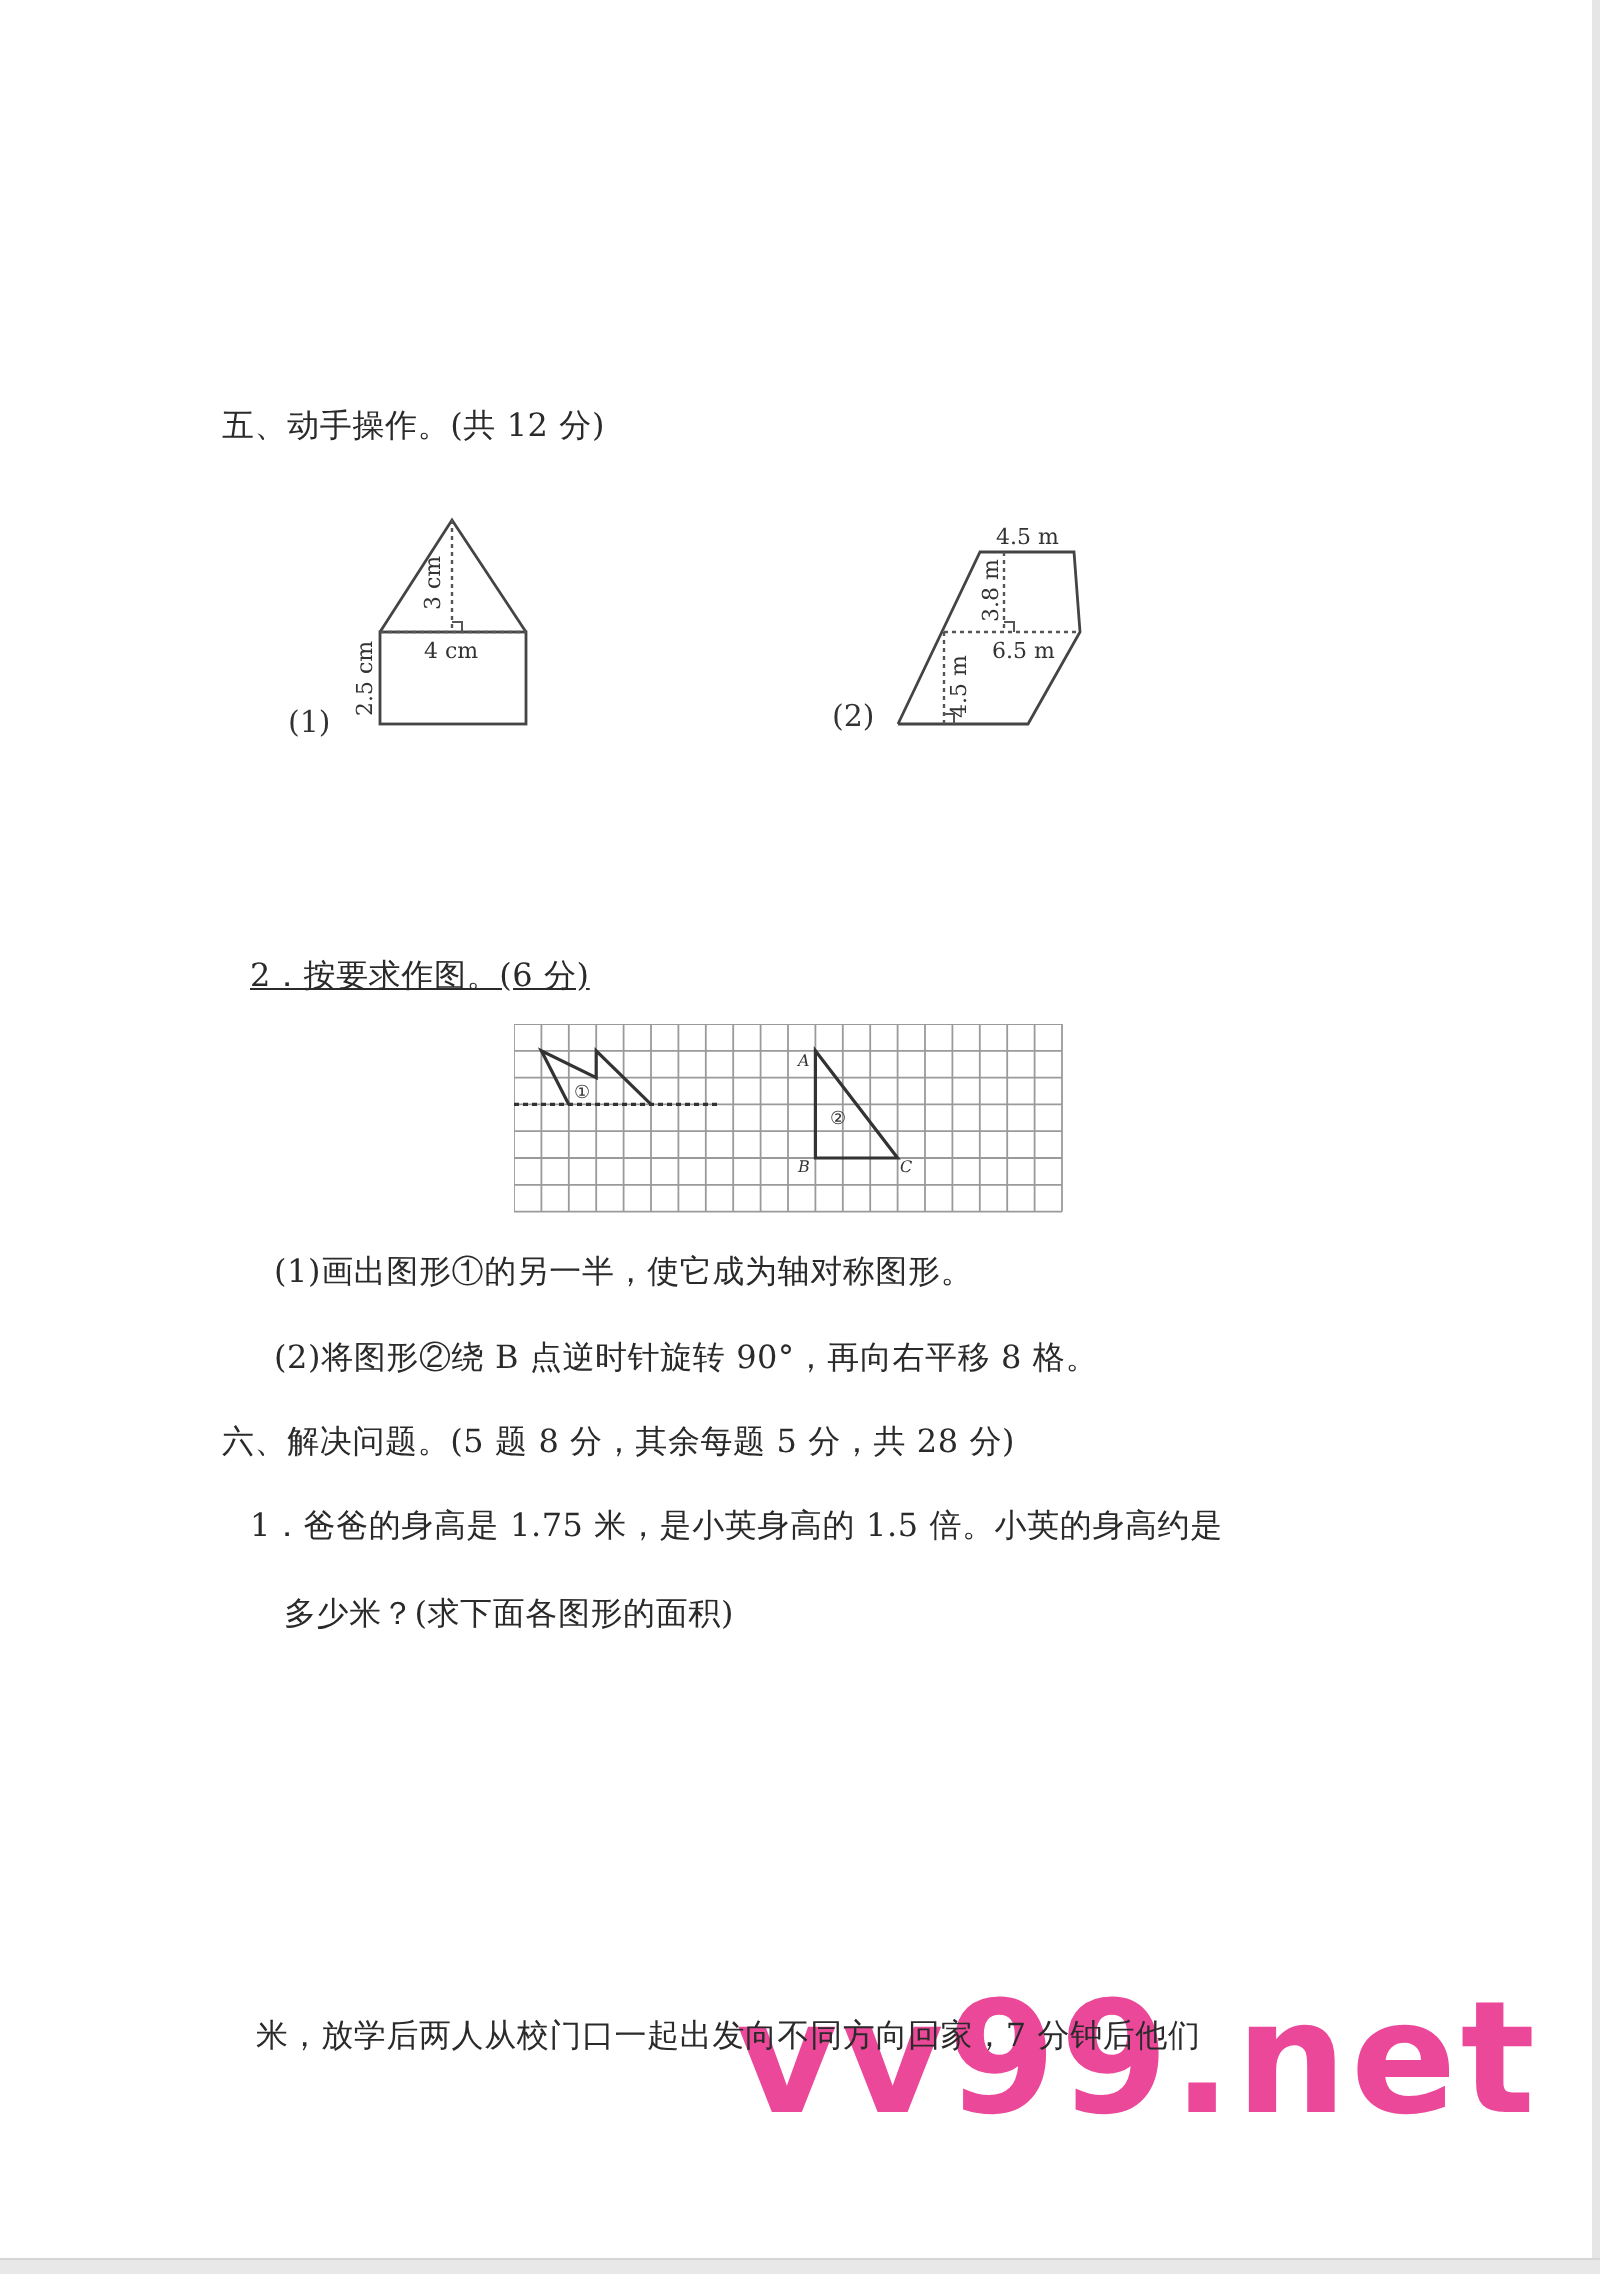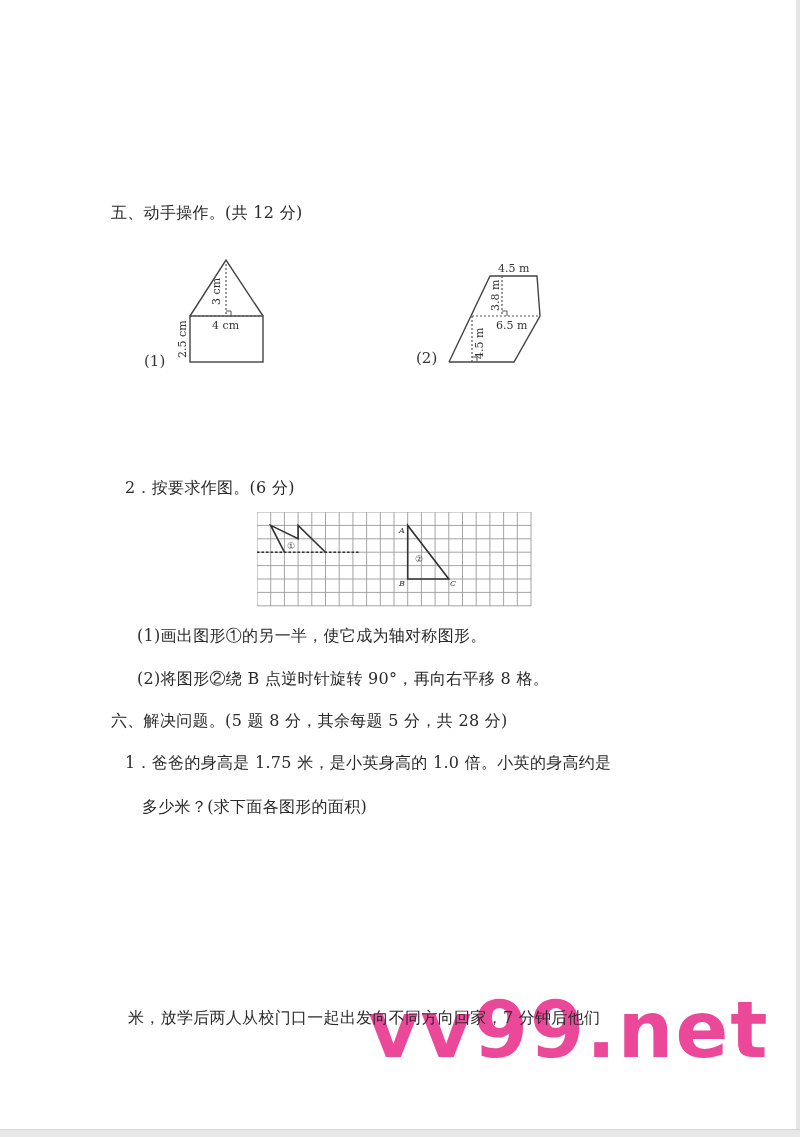--- a/index.html
+++ b/index.html
@@ -60,21 +60,21 @@
     </g>
     <polyline points="92,56 97,56 97,61" stroke="#555" stroke-width="1" fill="none"></polyline>
     <polyline points="62,102 67,102 67,107" stroke="#555" stroke-width="1" fill="none"></polyline>
     <text x="88" y="17" font-size="11">4.5 m</text>
     <text x="0" y="0" font-size="11" transform="translate(89,56) rotate(-90)">3.8 m</text>
     <text x="86" y="74" font-size="11">6.5 m</text>
     <text x="0" y="0" font-size="11" transform="translate(73,104) rotate(-90)">4.5 m</text>
     <text x="6" y="108" font-size="15">(2)</text>
   </svg>
 
-  <div class="txt" style="left:125px; top:478px;">2．按要求作图。(6 分)</div>
+  <div class="txt" style="left:125px; top:478px;text-decoration:underline;">2．按要求作图。(6 分)</div>
 
   <svg style="position:absolute; left:257px; top:512px;" width="276" height="96">
     <g stroke="#9a9a9a" stroke-width="0.9">
       <line x1="0" y1="0" x2="274" y2="0"></line>
       <line x1="0" y1="13.4" x2="274" y2="13.4"></line>
       <line x1="0" y1="26.8" x2="274" y2="26.8"></line>
       <line x1="0" y1="40.2" x2="274" y2="40.2"></line>
       <line x1="0" y1="53.6" x2="274" y2="53.6"></line>
       <line x1="0" y1="67" x2="274" y2="67"></line>
       <line x1="0" y1="80.4" x2="274" y2="80.4"></line>
@@ -111,18 +111,18 @@
     <text x="158" y="50" font-size="9">②</text>
     <text x="142" y="21" font-size="8" font-style="italic">A</text>
     <text x="142" y="74" font-size="8" font-style="italic">B</text>
     <text x="193" y="74" font-size="8" font-style="italic">C</text>
   </svg>
 
   <div class="txt" style="left:137px; top:626px;">(1)画出图形①的另一半，使它成为轴对称图形。</div>
   <div class="txt" style="left:137px; top:669px;">(2)将图形②绕 B 点逆时针旋转 90°，再向右平移 8 格。</div>
 
   <div class="txt" style="left:111px; top:711px;">六、解决问题。(5 题 8 分，其余每题 5 分，共 28 分)</div>
-  <div class="txt" style="left:125px; top:753px;">1．爸爸的身高是 1.75 米，是小英身高的 1.0 倍。小英的身高约是</div>
+  <div class="txt" style="left:125px; top:753px;">1．爸爸的身高是 1.75 米，是小英身高的 1.5 倍。小英的身高约是</div>
   <div class="txt" style="left:142px; top:797px;">多少米？(求下面各图形的面积)</div>
 
   <div class="txt" style="left:128px; top:1008px;">米，放学后两人从校门口一起出发向不同方向回家，7 分钟后他们</div>
 
 </div>
 
 </body></html>

